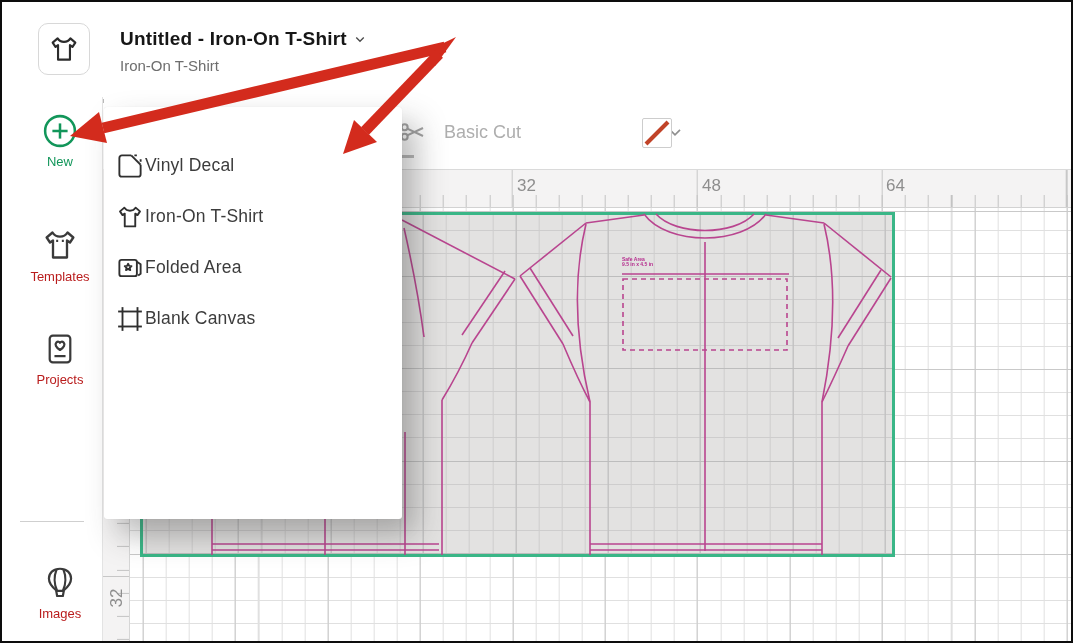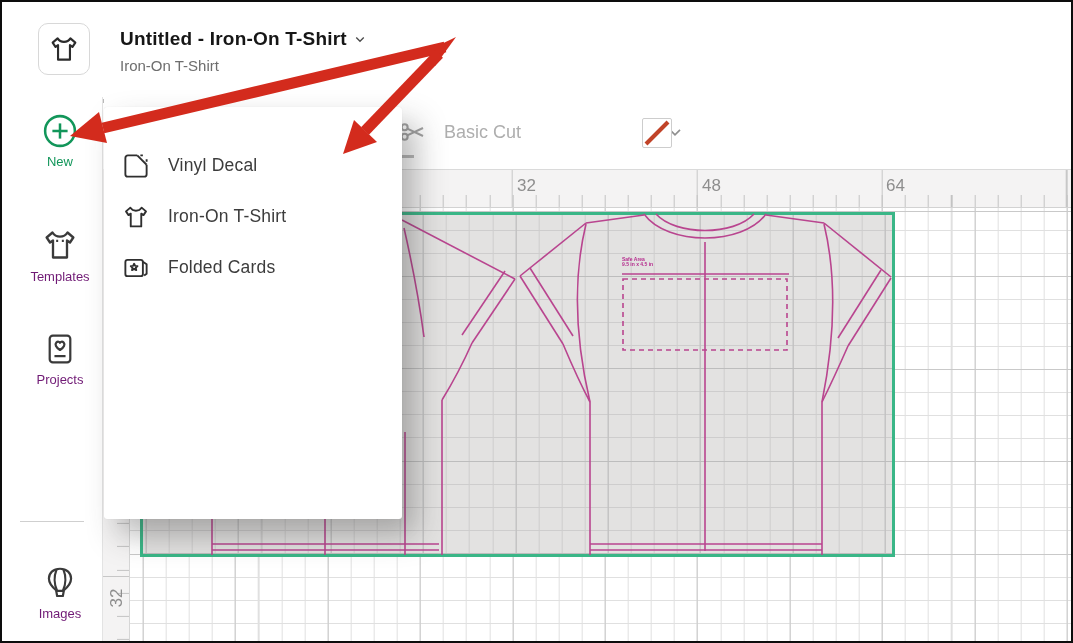--- a/index.html
+++ b/index.html
@@ -68,39 +68,39 @@
     border:1px solid #d8d8d8; border-radius:10px; background:#fff;
     display:flex; align-items:center; justify-content:center; cursor:pointer;
   }
   #title-row { position:absolute; left:118px; top:26px; display:flex; align-items:center; gap:4px; }
   #page-title { font-size:19px; font-weight:bold; color:#161616; letter-spacing:.2px; }
   #subtitle { position:absolute; left:118px; top:55px; font-size:15px; color:#6e6e6e; }
   
   #sidebar { position:absolute; left:0; top:95px; width:101px; height:546px;
     background:#fff; border-right:1px solid #e3e3e3; }
   .side-item { position:absolute; left:8px; width:100px; text-align:center; cursor:pointer; }
-  .side-item .lbl { display:block; margin-top:4px; font-size:13px; color:#701a75; }
+  .side-item .lbl { display:block; margin-top:4px; font-size:13px; color:#b91c1c; }
   .side-item.green .lbl { color:#12965a; }
   #side-divider { position:absolute; left:18px; top:424px; width:64px; height:1px; background:#cfcfcf; }
   
   #toolbar { position:absolute; left:390px; top:95px; width:683px; height:72px; background:#fff; }
   #linetype { position:absolute; left:6px; top:20px; display:flex; align-items:center; gap:14px; cursor:pointer; }
   #linetype-label { font-size:18px; color:#aeaeae; margin-left:2px;text-align:center; }
   #linetype-chevron { margin-left:130px; }
   #color-swatch { position:absolute; left:250px; top:21px; width:30px; height:30px;
     background:#fff; border:1px solid #cdcdcd; border-radius:2px; cursor:pointer; }
   .hidden-dash { position:absolute; background:#b9b9b9; }
   
   #menu {
     position:absolute; left:102px; top:105px; width:298px; height:412px;
     background:#fff; border-radius:3px;
     box-shadow:14px 16px 30px rgba(50,50,50,.34), 0 0 1px rgba(0,0,0,.12);
     padding-top:33px;
   }
-  .menu-item { display:flex; align-items:center; gap:17px; height:51px; padding-left:17px; cursor:pointer; }
+  .menu-item { display:flex; align-items:center; height:51px; padding-left:11px; cursor:pointer; }
   .menu-item .m-lbl { font-size:17.5px; color:#3c3c3c; letter-spacing:.2px; }
   
   #arrows { position:absolute; left:0; top:0; width:1073px; height:643px; pointer-events:none; }
   svg.icon { display:block; }
 </style>
 </head>
 <body>
 
 <div id="screen">
 
@@ -247,21 +247,30 @@
         <path d="M7.5 4.5 L4 7.5 L6 10.5 L7.8 9.3 L7.8 19.5 L16.2 19.5 L16.2 9.3 L18 10.5 L20 7.5 L16.5 4.5 C15.5 6.2 14 7 12 7 C10 7 8.5 6.2 7.5 4.5 Z"></path>
       </svg>
       <span class="m-lbl">Iron-On T-Shirt</span>
     </div>
     <div class="menu-item">
       <svg class="icon" width="30" height="30" viewBox="0 0 24 24" stroke="#2f2f2f" stroke-width="1.5" fill="none" stroke-linejoin="round">
         <rect x="3.5" y="5.5" width="14" height="13" rx="1.8"></rect>
         <path d="M17.5 7 L20.5 9 L20.5 16.5 L18.5 18"></path>
         <path d="M10.5 8.6 l0.8 1.7 1.9 0.2 -1.4 1.3 0.4 1.9 -1.7 -1 -1.7 1 0.4 -1.9 -1.4 -1.3 1.9 -0.2 z"></path>
       </svg>
-      <span class="m-lbl">Folded Cards</span>
+      <span class="m-lbl">Folded Area</span>
+    </div>
+    <div class="menu-item">
+      <svg class="icon" width="30" height="30" viewBox="0 0 24 24" stroke="#2f2f2f" stroke-width="1.5" fill="none">
+        <line x1="6" y1="2.5" x2="6" y2="21.5"></line>
+          <line x1="18" y1="2.5" x2="18" y2="21.5"></line>
+        <line x1="2.5" y1="6" x2="21.5" y2="6"></line>
+          <line x1="2.5" y1="18" x2="21.5" y2="18"></line>
+      </svg>
+      <span class="m-lbl">Blank Canvas</span>
     </div>
   </div>
 
   <svg id="arrows" viewBox="0 0 1073 643">
     <polygon points="454,35 433,64 425,49" fill="#d32b1d"></polygon>
     <line x1="443" y1="45" x2="101" y2="126" stroke="#d32b1d" stroke-width="11"></line>
     <polygon points="68,134 97,110 105,141" fill="#d32b1d"></polygon>
     <line x1="437" y1="52" x2="363" y2="129" stroke="#d32b1d" stroke-width="11"></line>
     <polygon points="341,152 352,118 375,140" fill="#d32b1d"></polygon>
   </svg>

